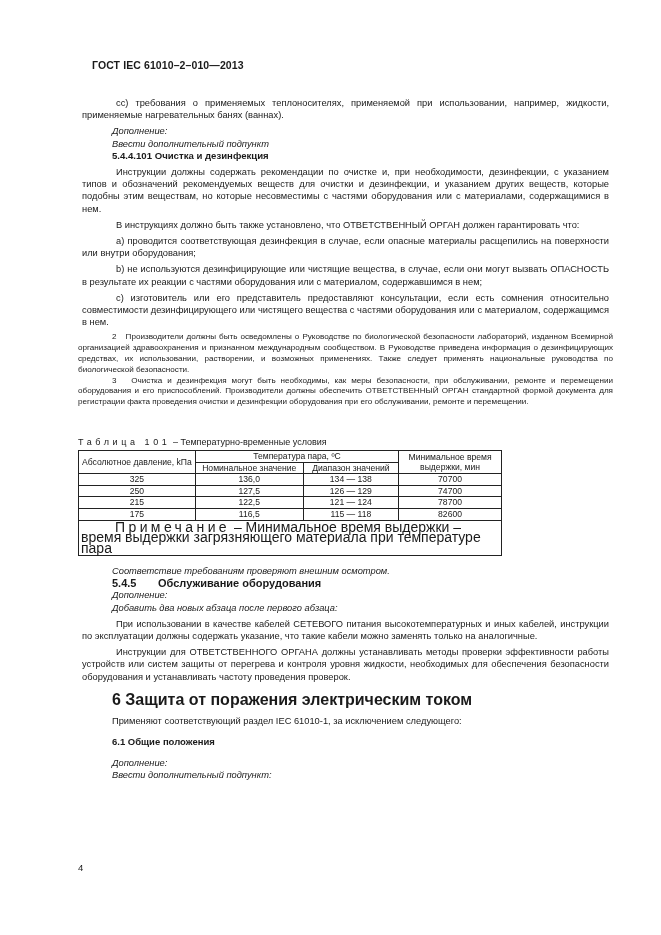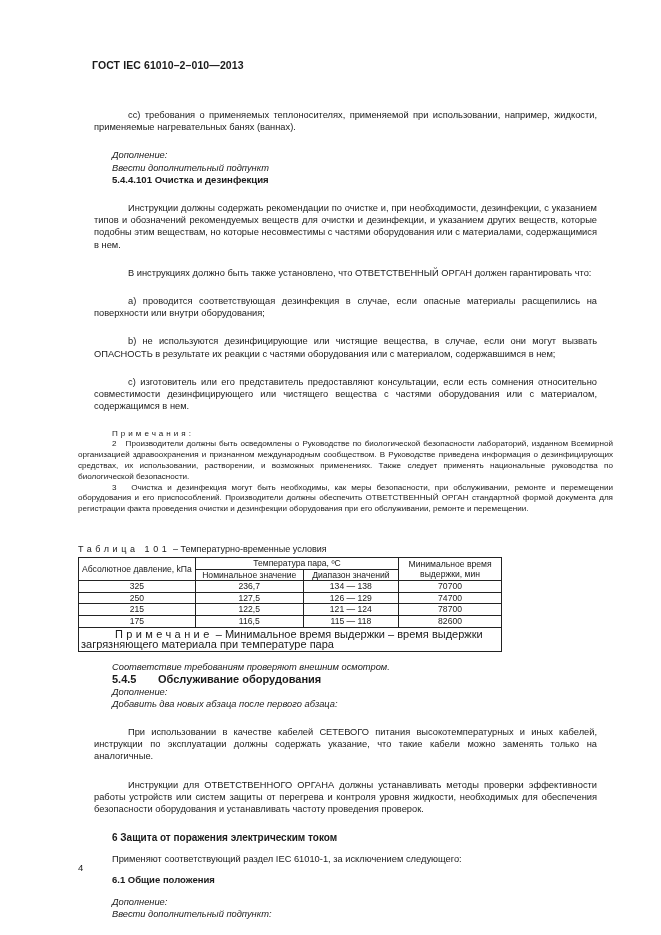--- a/index.html
+++ b/index.html
@@ -1,35 +1,35 @@
 <!DOCTYPE html>
 <html><head>
   <meta charset="utf-8">
   <style>
     html, body { margin:0; padding:0; background:#ffffff; }
     body { width:661px; height:935px; position:relative; overflow:hidden;
            font-family:"Liberation Sans", sans-serif; color:#1a1a1a; }
     .page { position:absolute; left:0; top:0; width:661px; height:935px; }
     .hdr { position:absolute; left:92px; top:59px; font-size:10.5px; font-weight:bold; letter-spacing:0.1px; }
     .body { position:absolute; left:78px; top:93px; width:535px; font-size:9.3px; line-height:12.2px; }
-    .p { text-align:justify; margin:16px; }
+    .p { text-align:justify; margin:4px; }
     .ind { text-indent:34px; }
     .ind2 { padding-left:34px; }
     .it { font-style:italic; }
     .b { font-weight:bold; }
     .note { font-size:8.1px; line-height:10.8px; text-align:justify; margin:0; }
     .note-head { padding-left:34px; letter-spacing:3px; margin-top:10px; font-size:8.1px; line-height:11px; }
     .tcap { margin-top:28px; font-size:9px; line-height:12px; }
     .tcap .sp { letter-spacing:3.6px; }
     table { border-collapse:collapse; width:424px; margin-top:2px; font-size:8.6px; }
     td { border:1px solid #222; text-align:center; padding:0 2px; line-height:10.6px; height:10.6px; }
     td.hd { line-height:10.6px; }
-    td.tnote { text-align:left; padding:1px 2px; line-height:10.8px; font-size:11px; }
+    td.tnote { text-align:left; padding:1px 2px; line-height:10.8px; font-size:14px; }
     td.tnote .sp { letter-spacing:3.4px; padding-left:34px; }
-    .h6 { font-size:10px; font-weight:bold; margin-top:10px; line-height:14px; padding-left:34px; }
+    .h6 { font-size:16px; font-weight:bold; margin-top:10px; line-height:14px; padding-left:34px; }
     .h61 { font-size:9.5px; font-weight:bold; margin-top:9px; padding-left:34px; }
     .pn { position:absolute; left:78px; top:862px; font-size:9.5px; }
     .tab545 { display:inline-block; width:46px; }
   </style>
 </head>
 <body>
 
 <div class="page">
   <div class="hdr">ГОСТ IEC 61010–2–010—2013</div>
 
@@ -37,39 +37,38 @@
     <p class="p ind">cc) требования о применяемых теплоносителях, применяемой при использовании, например, жидкости, применяемые нагревательных банях (ваннах).</p>
     <div class="it ind2">Дополнение:</div>
     <div class="it ind2">Ввести дополнительный подпункт</div>
     <div class="b ind2" style="font-size:9.6px;">5.4.4.101 Очистка и дезинфекция</div>
     <p class="p ind">Инструкции должны содержать рекомендации по очистке и, при необходимости, дезинфекции, с указанием типов и обозначений рекомендуемых веществ для очистки и дезинфекции, и указанием других веществ, которые подобны этим веществам, но которые несовместимы с частями оборудования или с материалами, содержащимися в нем.</p>
     <p class="p ind">В инструкциях должно быть также установлено, что ОТВЕТСТВЕННЫЙ ОРГАН должен гарантировать что:</p>
     <p class="p ind">a) проводится соответствующая дезинфекция в случае, если опасные материалы расщепились на поверхности или внутри оборудования;</p>
     <p class="p ind">b) не используются дезинфицирующие или чистящие вещества, в случае, если они могут вызвать ОПАСНОСТЬ в результате их реакции с частями оборудования или с материалом, содержавшимся в нем;</p>
     <p class="p ind">c) изготовитель или его представитель предоставляют консультации, если есть сомнения относительно совместимости дезинфицирующего или чистящего вещества с частями оборудования или с материалом, содержащимся в нем.</p>
 
-    <div class="note-head">Примечания:</div>
     <p class="note ind"><span>2</span>&nbsp;&nbsp;&nbsp;<span>Производители должны быть осведомлены о Руководстве по биологической безопасности лабораторий, изданном Всемирной организацией здравоохранения и признанном международным сообществом. В Руководстве приведена информация о дезинфицирующих средствах, их использовании, растворении, и возможных применениях. Также следует применять национальные руководства по биологической безопасности.</span></p>
     <p class="note ind"><span>3</span>&nbsp;&nbsp;&nbsp;<span>Очистка и дезинфекция могут быть необходимы, как меры безопасности, при обслуживании, ремонте и перемещении оборудования и его приспособлений. Производители должны обеспечить ОТВЕТСТВЕННЫЙ ОРГАН стандартной формой документа для регистрации факта проведения очистки и дезинфекции оборудования при его обслуживании, ремонте и перемещении.</span></p>
 
     <div class="tcap"><span class="sp">Таблица 101</span><span> – Температурно-временные условия</span></div>
     <table>
       <tbody>
           <tr>
         <td rowspan="2" style="width:145px;">Абсолютное давление, kПа</td>
         <td colspan="2" class="hd">Температура пара, ºС</td>
         <td rowspan="2" style="width:120px;">Минимальное время выдержки, мин</td>
       </tr>
       <tr>
         <td style="width:128px;">Номинальное значение</td>
         <td style="width:118px;">Диапазон значений</td>
       </tr>
       <tr>
         <td>325</td>
-        <td>236,7</td>
+        <td>136,0</td>
         <td>134 — 138</td>
         <td>70700</td>
       </tr>
       <tr>
         <td>250</td>
         <td>127,5</td>
         <td>126 — 129</td>
         <td>74700</td>
       </tr>
       <tr>

